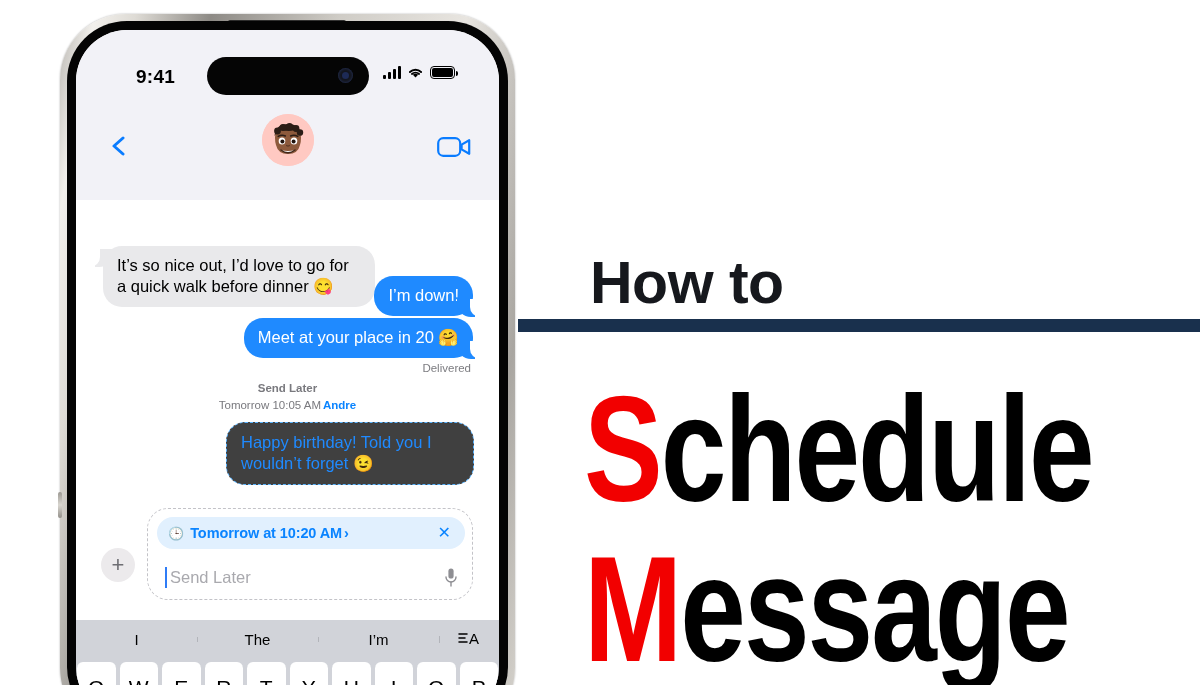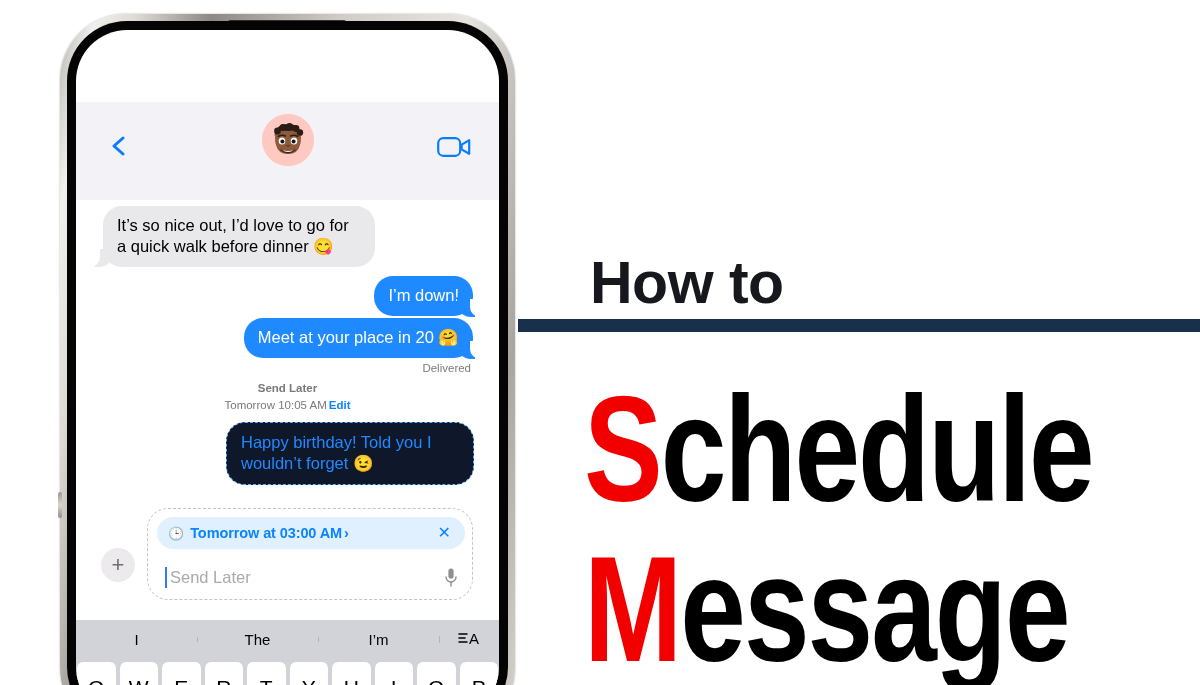--- a/index.html
+++ b/index.html
@@ -239,20 +239,21 @@
     line-height: 1.28;
     padding: 9px 14px 10px 14px;
     border-radius: 19px;
     max-width: 272px;
     box-sizing: border-box;
   }
   .bubble.them {
     background: #e9e9eb;
     color: #000;
     left: 27px;
+    margin-top: 40px;
   }
   .bubble.me {
     background: #1f8aff;
     color: #fff;
     text-align: right;
   }
   .tail-l {
     position:absolute;
     left: 19px;
     width: 18px; height: 18px;
@@ -298,21 +299,21 @@
     position: absolute;
     right: 25px; top: 222px;
     width: 248px;
     box-sizing: border-box;
     border: 1.6px dashed #5ab4ff;
     border-radius: 19px;
     padding: 9px 14px 10px 14px;
     color: #1f8aff;
     font-size: 16.5px;
     line-height: 1.28;
-    background: #0f172a;
+    background: #404040;
   }
 
   
   #compose-zone {
     position: absolute;
     left: 0; top: 470px;
     width: 423px;
     height: 120px;
     background: #fff;
   }
@@ -456,20 +457,40 @@
 
 <div id="phone-wrap">
   <div id="phone-frame">
     <div id="speaker-slit"></div>
     <div id="side-button"></div>
   </div>
   <div id="phone-bezel"></div>
 
   <div id="screen">
 
+    <div id="status-bar">
+      <div id="status-time">9:41</div>
+      <div id="dynamic-island">
+        <div id="island-lens"></div>
+      </div>
+      <div id="status-icons">
+        <span class="sig-bars">
+            <i></i>
+            <i></i>
+            <i></i>
+            <i></i>
+          </span>
+        <svg width="17" height="13" viewBox="0 0 17 13">
+          <path d="M8.5 11.6 L5.9 8.8 a3.8 3.8 0 0 1 5.2 0 Z" fill="#000"></path>
+          <path d="M2.9 6.0 a8 8 0 0 1 11.2 0" stroke="#000" stroke-width="1.9" fill="none" stroke-linecap="round"></path>
+          <path d="M4.9 8.0 a5.2 5.2 0 0 1 7.2 0" stroke="#000" stroke-width="1.8" fill="none" stroke-linecap="round"></path>
+        </svg>
+        <span class="battery"></span>
+      </div>
+    </div>
 
     <div id="nav-header">
       <svg id="back-chevron" viewBox="0 0 20 20">
         <path d="M14 2 L5 10 L14 18" stroke="#0a7cff" stroke-width="3" fill="none" stroke-linecap="round" stroke-linejoin="round"></path>
       </svg>
 
       <svg id="facetime-icon" viewBox="0 0 34 24">
         <rect x="1.2" y="3.2" width="22" height="17.6" rx="5" stroke="#0a7cff" stroke-width="2.2" fill="none"></rect>
         <path d="M24.6 9.6 L32.2 5.2 L32.2 18.8 L24.6 14.4 Z" stroke="#0a7cff" stroke-width="2.2" fill="none" stroke-linejoin="round"></path>
       </svg>
@@ -512,36 +533,36 @@
 
       <div class="bubble me" id="bubble-3">
         <span>Meet at your place in 20 🤗</span>
       </div>
       <div class="tail-r" style="top:141px; right:24px;"></div>
 
       <div id="delivered">Delivered</div>
 
       <div id="sendlater-label">
         <span class="ttl">Send Later</span>
-        <span>Tomorrow 10:05 AM</span><span class="edit">Edit</span>
+        <span>Tomorrow 10:05 AM</span><span class="edit">Andre</span>
       </div>
 
       <div id="scheduled-bubble">
         <span>Happy birthday! Told you I wouldn’t forget 😉</span>
       </div>
     </div>
 
     <div id="compose-zone">
       <div id="plus-btn">
         <span>+</span>
       </div>
       <div id="compose-box">
         <div id="sched-chip">
           <span class="clock">🕒</span>
-          <span class="label"><span>Tomorrow at 03:00 AM</span><span class="arrow">›</span></span>
+          <span class="label"><span>Tomorrow at 10:20 AM</span><span class="arrow">›</span></span>
           <span id="sched-close">✕</span>
         </div>
         <div id="input-row">
           <span id="caret"></span>
           <span id="input-placeholder">Send Later</span>
           <svg id="mic-icon" viewBox="0 0 12 19">
             <rect x="3.4" y="0.6" width="5.2" height="10" rx="2.6" fill="#8e8e93"></rect>
             <path d="M1 9 a5 5 0 0 0 10 0" stroke="#8e8e93" stroke-width="1.4" fill="none" stroke-linecap="round"></path>
             <line x1="6" y1="14" x2="6" y2="18" stroke="#8e8e93" stroke-width="1.4" stroke-linecap="round"></line>
           </svg>

